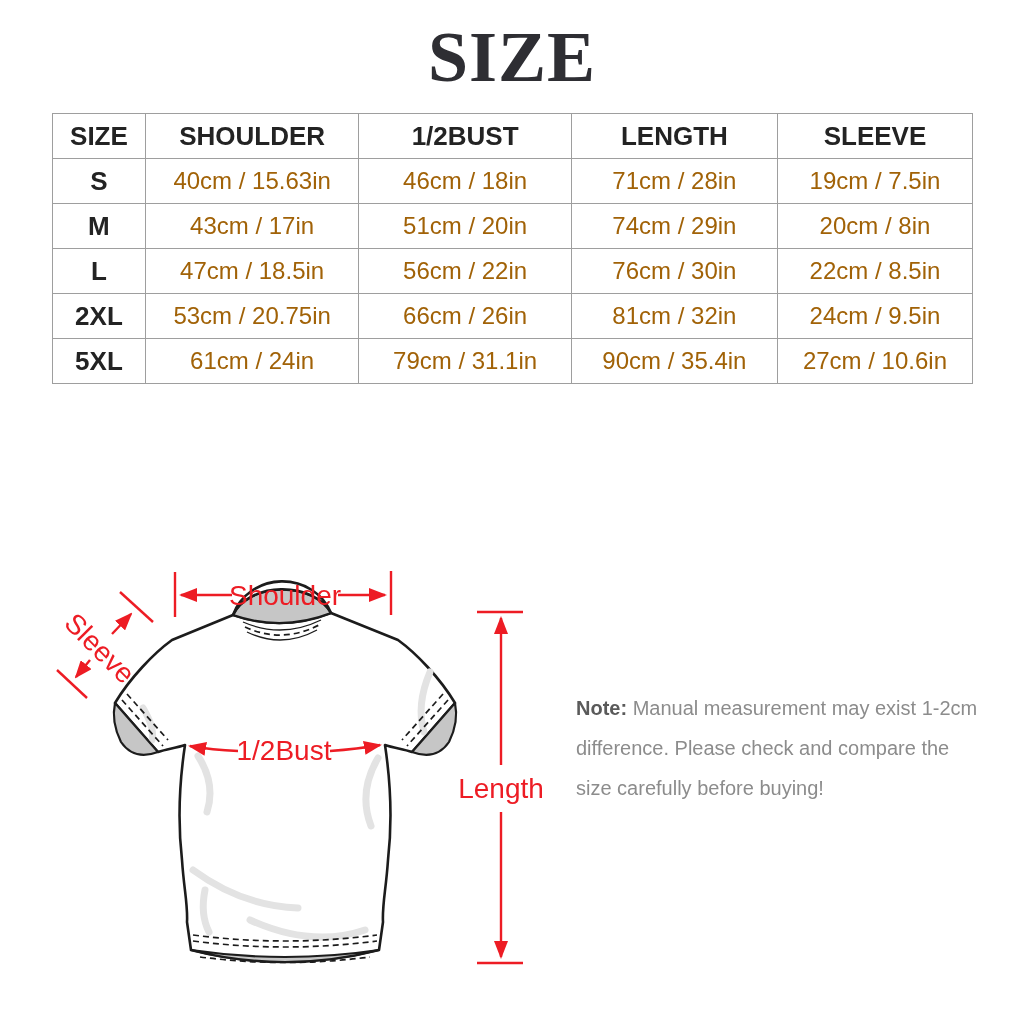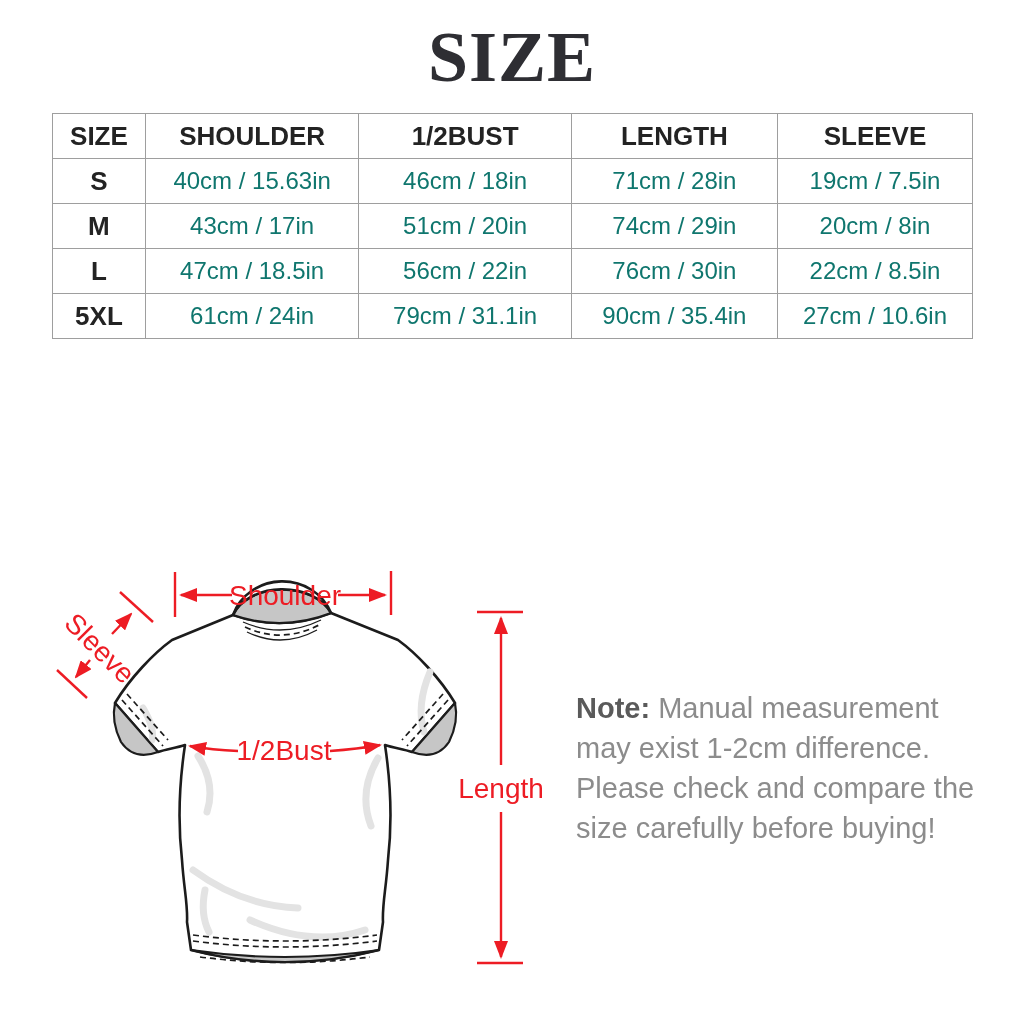--- a/index.html
+++ b/index.html
@@ -16,26 +16,26 @@
   table.size-table {
     position:absolute; left:52px; top:113px; width:921px;
     border-collapse:collapse; table-layout:fixed;
   }
   .size-table th, .size-table td {
     border:1.5px solid #9e9e9e; text-align:center; vertical-align:middle;
     height:44px; padding:0; background:#ffffff;
   }
   .size-table thead th { font-size:26px; font-weight:bold; color:#232323; }
   .size-table tbody th { font-size:26px; font-weight:bold; color:#232323; }
-  .size-table tbody td { font-size:24px; font-weight:normal; color:#0f766e;text-align:center; }
+  .size-table tbody td { font-size:24px; font-weight:normal; color:#a16207;text-align:center; }
   .col-size{width:10.1%}.col-a{width:23.2%}.col-b{width:23.1%}.col-c{width:22.4%}.col-d{width:21.2%}
 
   .note {
     position:absolute; left:576px; top:688px; width:408px;
-    font-size:29px; line-height:40px; color:#8c8c8c;
+    font-size:20px; line-height:40px; color:#8c8c8c;
   }
   .note b { color:#5a5a5a; font-weight:bold; }
 
   .diagram { position:absolute; left:40px; top:560px; }
   .diagram .shirt-line { fill:#ffffff; stroke:#1c1c1c; stroke-width:2.6; stroke-linejoin:round; }
   .diagram .shirt-gray { fill:#c6c6c6; stroke:#1c1c1c; stroke-width:2.2; stroke-linejoin:round; }
   .diagram .stitch { fill:none; stroke:#1c1c1c; stroke-width:1.7; stroke-dasharray:6 4; }
   .diagram .stitch-thin { fill:none; stroke:#1c1c1c; stroke-width:1.3; }
   .diagram .wrinkle { fill:none; stroke:#e3e3e3; stroke-width:7; stroke-linecap:round; }
   .diagram .red-line { fill:none; stroke:var(--accent); stroke-width:2.4; }
@@ -78,20 +78,27 @@
         <td>51cm / 20in</td>
         <td>74cm / 29in</td>
         <td>20cm / 8in</td>
       </tr>
       <tr>
         <th>L</th>
         <td>47cm / 18.5in</td>
         <td>56cm / 22in</td>
         <td>76cm / 30in</td>
         <td>22cm / 8.5in</td>
+      </tr>
+      <tr>
+        <th>2XL</th>
+        <td>53cm / 20.75in</td>
+        <td>66cm / 26in</td>
+        <td>81cm / 32in</td>
+        <td>24cm / 9.5in</td>
       </tr>
       <tr>
         <th>5XL</th>
         <td>61cm / 24in</td>
         <td>79cm / 31.1in</td>
         <td>90cm / 35.4in</td>
         <td>27cm / 10.6in</td>
       </tr>
     </tbody>
 </table>

